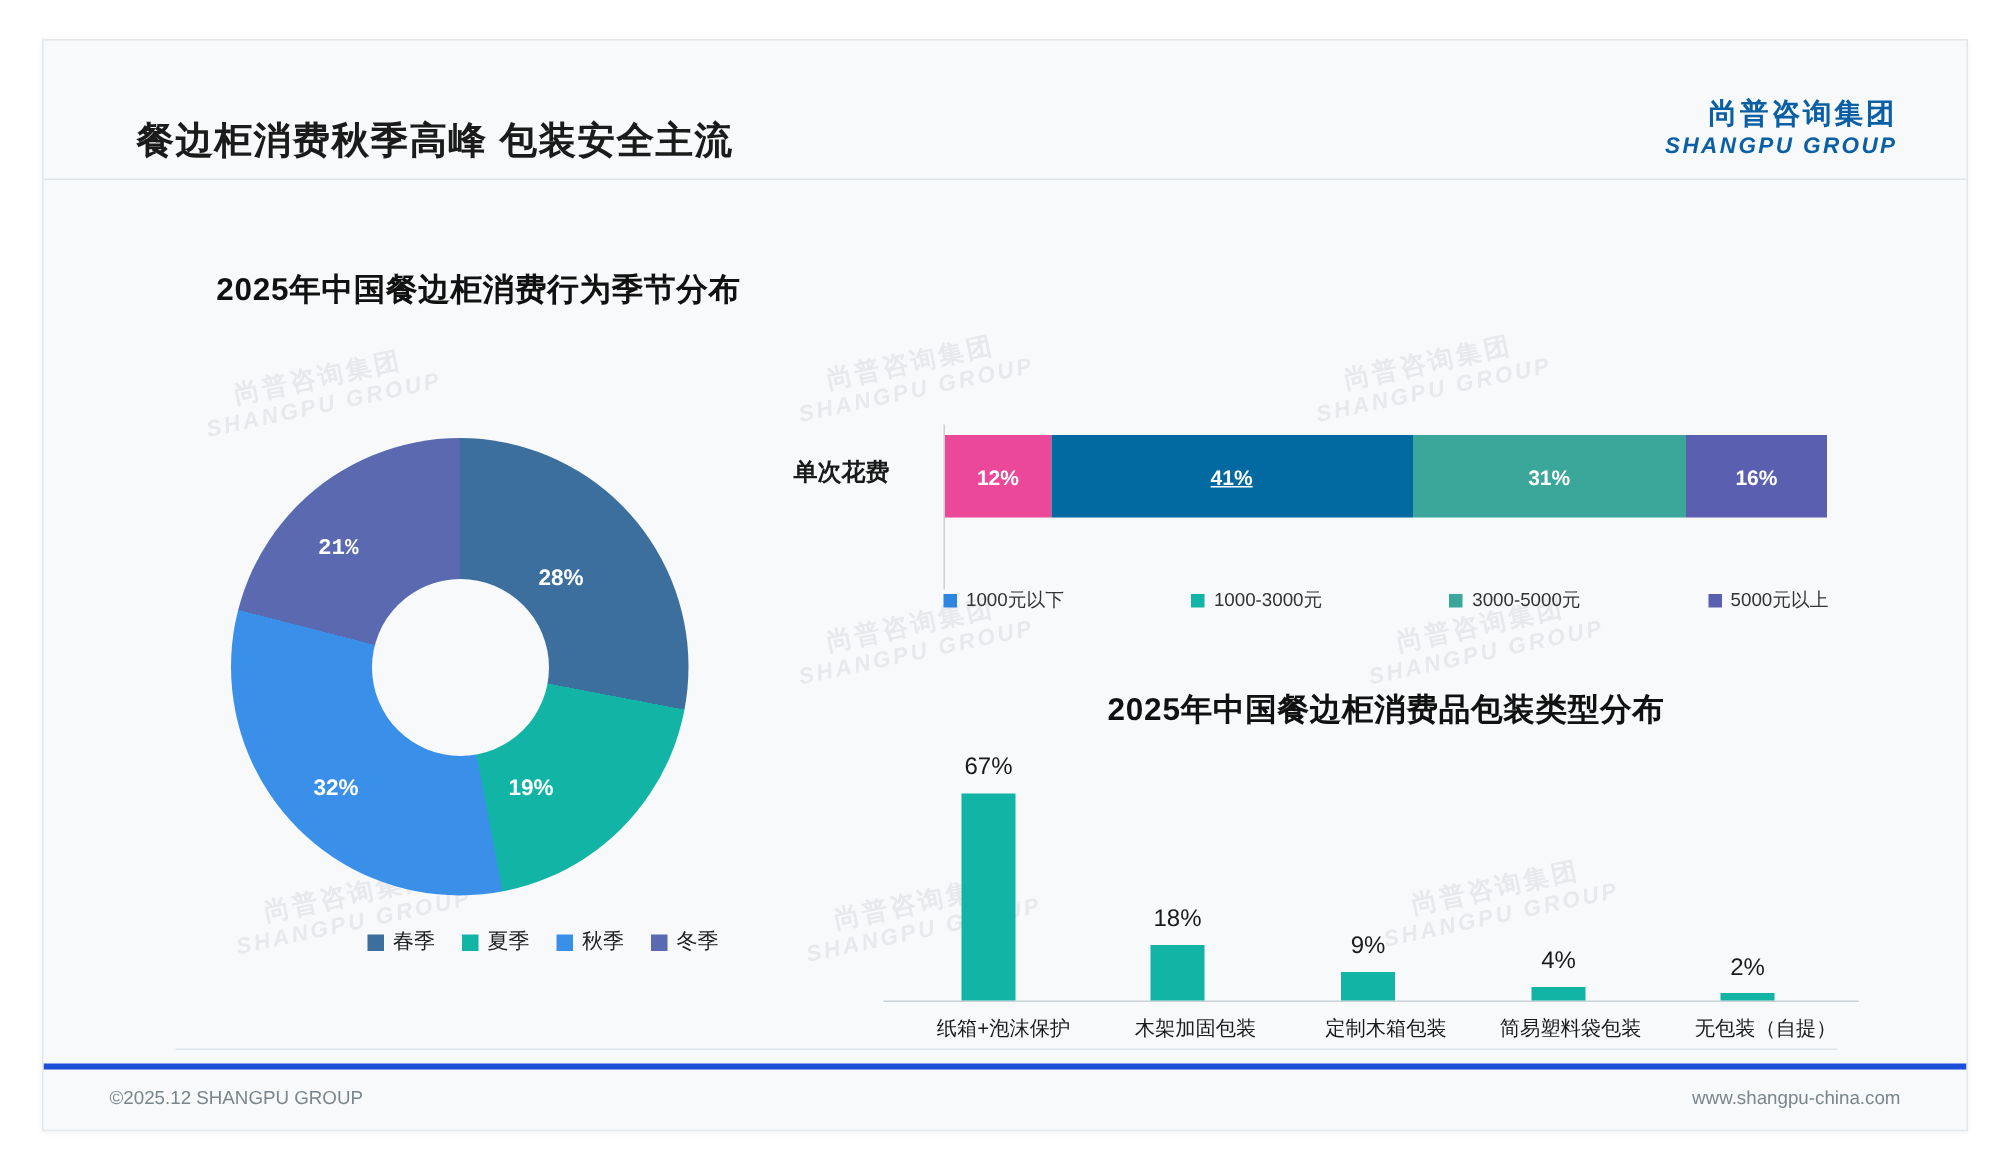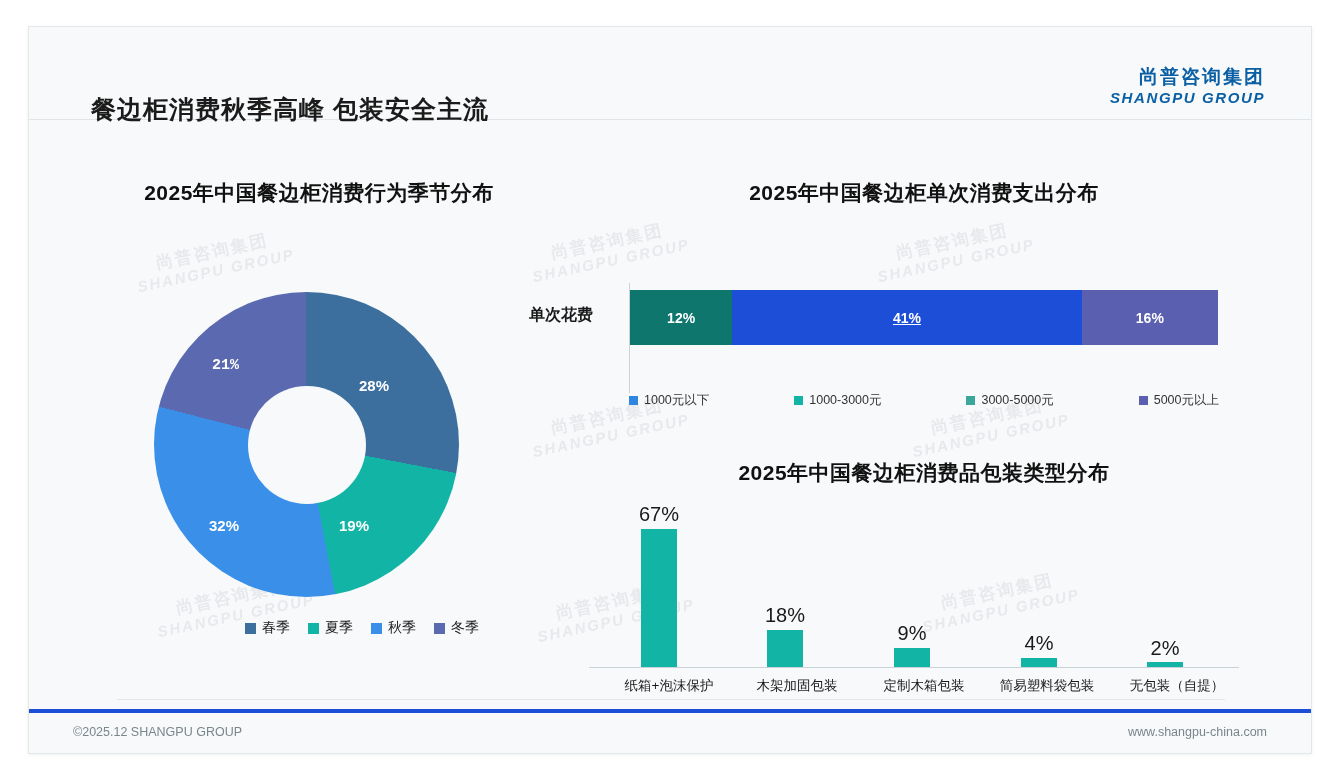--- a/index.html
+++ b/index.html
@@ -37,21 +37,20 @@
     box-sizing: border-box;
   }
   .header-title {
     position: absolute;
     left: 62px;
     top: 50px;
     font-size: 25px;
     font-weight: bold;
     color: #1b1b1b;
     letter-spacing: 1px;
-    margin-top: 16px;
   }
   .brand {
     position: absolute;
     right: 46px;
     top: 38px;
     text-align: right;
     line-height: 1.25;
   }
   .brand-cn {
     font-size: 19px;
@@ -191,21 +190,21 @@
     height: 1px;
     background: #c9d2d6;
   }
   .col {
     position: absolute;
     bottom: 0;
     background: #12b5a5;
   }
   .col-val {
     position: absolute;
-    font-size: 20px;
+    font-size: 16px;
     color: #1a1a1a;
     text-align: center;
     width: 90px;
   }
   .col-cat {
     position: absolute;
     top: 650px;
     font-size: 13.5px;
     color: #1a1a1a;
     text-align: center;
@@ -320,27 +319,27 @@
       <div class="lg-item">
         <span class="lg-box" style="background:#3a90e8;"></span>
         <span class="lg-txt">秋季</span>
       </div>
       <div class="lg-item">
         <span class="lg-box" style="background:#5b6ab0;"></span>
         <span class="lg-txt">冬季</span>
       </div>
     </div>
 
-    <div class="chart-title" style="left:600px; top:152px; width:590px; text-align:center;">2025年中国餐边柜单次消费支出分布</div>
 
     <div class="stack-label">单次花费</div>
     <div class="stack-axis"></div>
     <div class="stack-bar">
-      <div class="stack-seg" style="flex:12; background:#0f766e;">12%</div>
-      <div class="stack-seg" style="flex:41; background:#1d4ed8;text-decoration:underline;">41%</div>
+      <div class="stack-seg" style="flex:12; background:#ec4899;">12%</div>
+      <div class="stack-seg" style="flex:41; background:#0369a1;text-decoration:underline;">41%</div>
+      <div class="stack-seg" style="flex:31; background:#3aa79a;">31%</div>
       <div class="stack-seg" style="flex:16; background:#5b5fb0;">16%</div>
     </div>
 
     <div class="stack-legend">
       <div class="lg-item">
         <span class="lg-box" style="background:#2f86e0;"></span>
         <span class="lg-txt">1000元以下</span>
       </div>
       <div class="lg-item">
         <span class="lg-box" style="background:#12b5a5;"></span>

